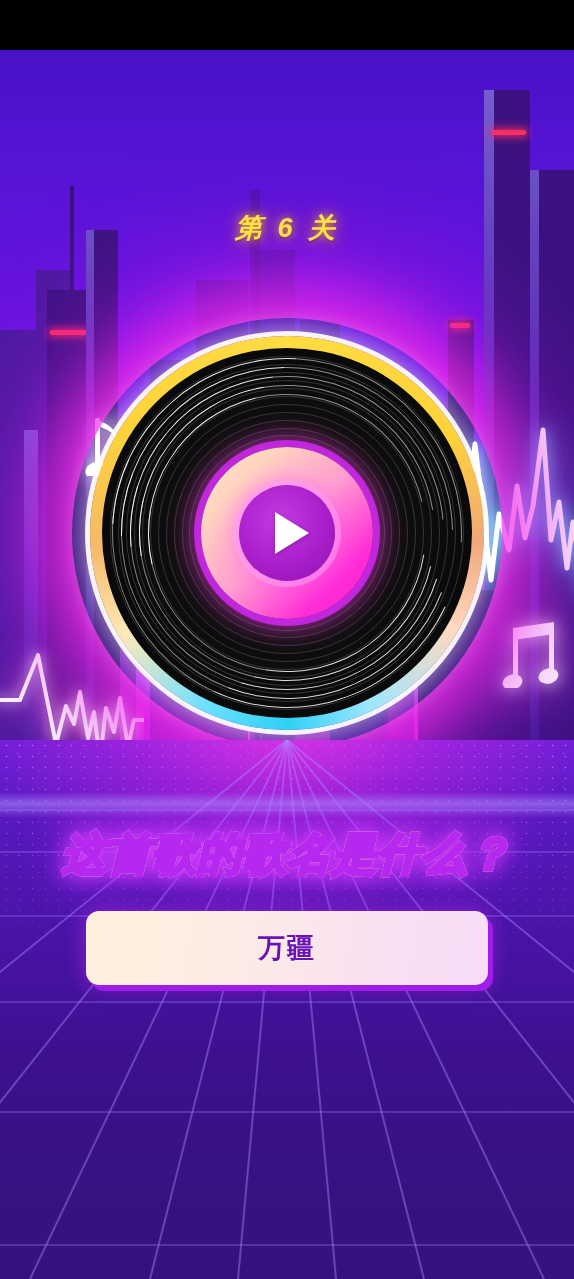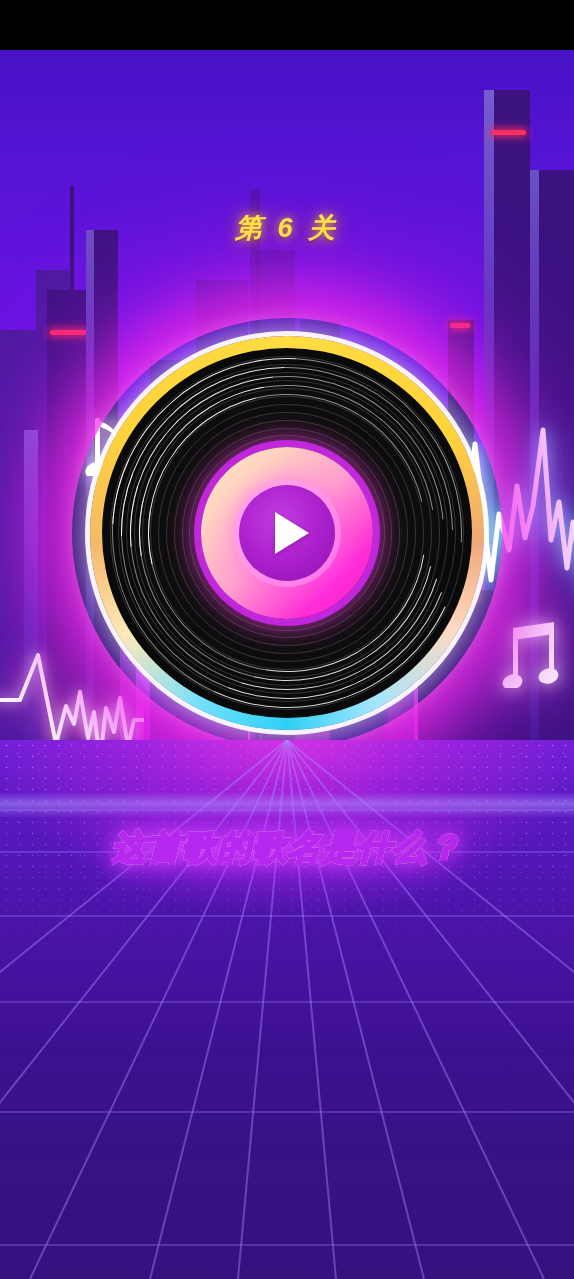--- a/index.html
+++ b/index.html
@@ -170,21 +170,21 @@
     z-index:40;
   }
 
   
   .question{
     position:absolute; left:0; top:775px; width:574px;
     text-align:center; z-index:40;
   }
   .question .q-text{
     display:inline-block;
-    font-size:34px; font-weight:normal; font-style:italic;
+    font-size:44px; font-weight:bold; font-style:italic;
     letter-spacing:1px;
     background:linear-gradient(95deg,#cdf3dd 0%, #ddf6d8 18%, #eef7c2 40%, #fdf2a4 62%, #ffeC96 82%, #fff0a8 100%);
     -webkit-background-clip:text; background-clip:text;
     -webkit-text-fill-color:transparent; color:transparent;
     -webkit-text-stroke:4px #b628ef;
     paint-order:stroke fill;
     filter:drop-shadow(0 0 9px rgba(220,60,255,.95)) drop-shadow(0 0 20px rgba(180,40,255,.7));
   }
 
   
@@ -363,16 +363,19 @@
       </div>
     </div>
 
     <div class="level">第 6 关</div>
 
     <div class="question">
       <span class="q-text">这首歌的歌名是什么？</span>
     </div>
 
     <div class="answers">
+      <div class="answer">
+        <span class="answer-label">万疆</span>
+      </div>
     </div>
 
   </div>
 </div>
 
 </body></html>

